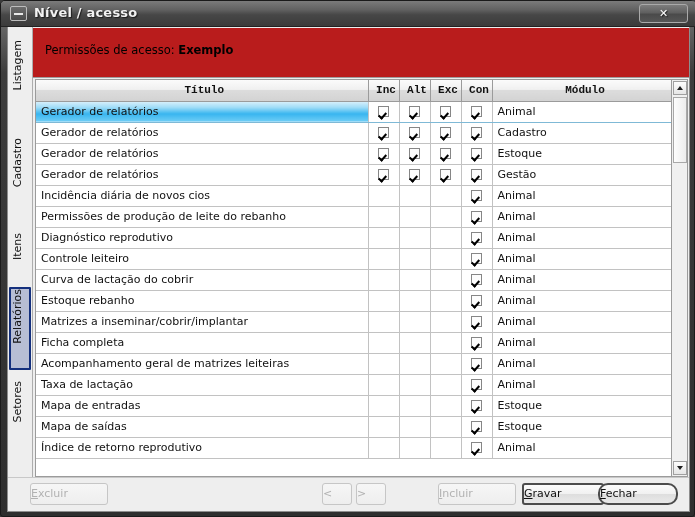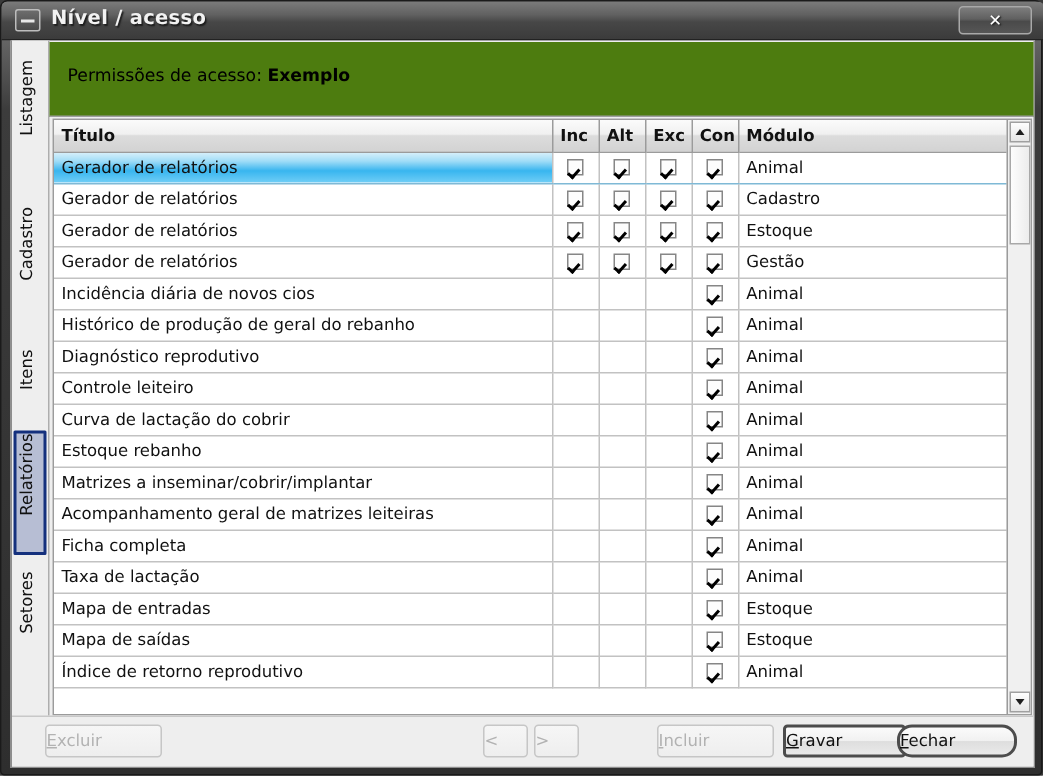--- a/index.html
+++ b/index.html
@@ -132,21 +132,21 @@
   }
   .vtab.selected .vlabel { font-weight: normal; width: 16px; }
 
   
   .header-panel {
     position: absolute;
     left: 25px; top: 1px;
     width: 656px;
     height: 50px;
     box-sizing: border-box;
-    background: #4d7c0f;
+    background: #b91c1c;
     border-bottom: 1px solid #9e9e9e;
   }
   .header-text {
     position: absolute;
     left: 12px; top: 15px;
     font-size: 11.5px;
     color: #000;
     white-space: nowrap;
   }
   .header-text b { font-weight: bold; }
@@ -167,25 +167,26 @@
     table-layout: fixed;
     width: 637px;
     font-size: 11px;
   }
   table.grid th {
     height: 21px;
     box-sizing: border-box;
     background: linear-gradient(to bottom, #fbfbfb 0%, #f0f0f0 45%, #dcdcdc 50%, #d3d3d3 100%);
     border-right: 1px solid #9b9b9b;
     border-bottom: 1px solid #9b9b9b;
-    text-align: left;
+    text-align: center;
     padding: 0 0 0 5px;
     font-weight: bold;
     color: #111;
     white-space: nowrap;
+    font-family: Liberation Mono, monospace;
   }
   table.grid td {
     height: 21px;
     box-sizing: border-box;
     border-right: 1px solid #c2c2c2;
     border-bottom: 1px solid #c2c2c2;
     padding: 0 0 0 5px;
     color: #111;
     white-space: nowrap;
     overflow: hidden;
@@ -392,21 +393,21 @@
             </tr>
             <tr>
               <td>Incidência diária de novos cios</td>
               <td class="ck"></td>
               <td class="ck"></td>
               <td class="ck"></td>
               <td class="ck"><span class="cb checked"></span></td>
               <td class="mod">Animal</td>
             </tr>
             <tr>
-              <td>Histórico de produção de geral do rebanho</td>
+              <td>Permissões de produção de leite do rebanho</td>
               <td class="ck"></td>
               <td class="ck"></td>
               <td class="ck"></td>
               <td class="ck"><span class="cb checked"></span></td>
               <td class="mod">Animal</td>
             </tr>
             <tr>
               <td>Diagnóstico reprodutivo</td>
               <td class="ck"></td>
               <td class="ck"></td>
@@ -440,29 +441,29 @@
             </tr>
             <tr>
               <td>Matrizes a inseminar/cobrir/implantar</td>
               <td class="ck"></td>
               <td class="ck"></td>
               <td class="ck"></td>
               <td class="ck"><span class="cb checked"></span></td>
               <td class="mod">Animal</td>
             </tr>
             <tr>
+              <td>Ficha completa</td>
+              <td class="ck"></td>
+              <td class="ck"></td>
+              <td class="ck"></td>
+              <td class="ck"><span class="cb checked"></span></td>
+              <td class="mod">Animal</td>
+            </tr>
+            <tr>
               <td>Acompanhamento geral de matrizes leiteiras</td>
-              <td class="ck"></td>
-              <td class="ck"></td>
-              <td class="ck"></td>
-              <td class="ck"><span class="cb checked"></span></td>
-              <td class="mod">Animal</td>
-            </tr>
-            <tr>
-              <td>Ficha completa</td>
               <td class="ck"></td>
               <td class="ck"></td>
               <td class="ck"></td>
               <td class="ck"><span class="cb checked"></span></td>
               <td class="mod">Animal</td>
             </tr>
             <tr>
               <td>Taxa de lactação</td>
               <td class="ck"></td>
               <td class="ck"></td>

